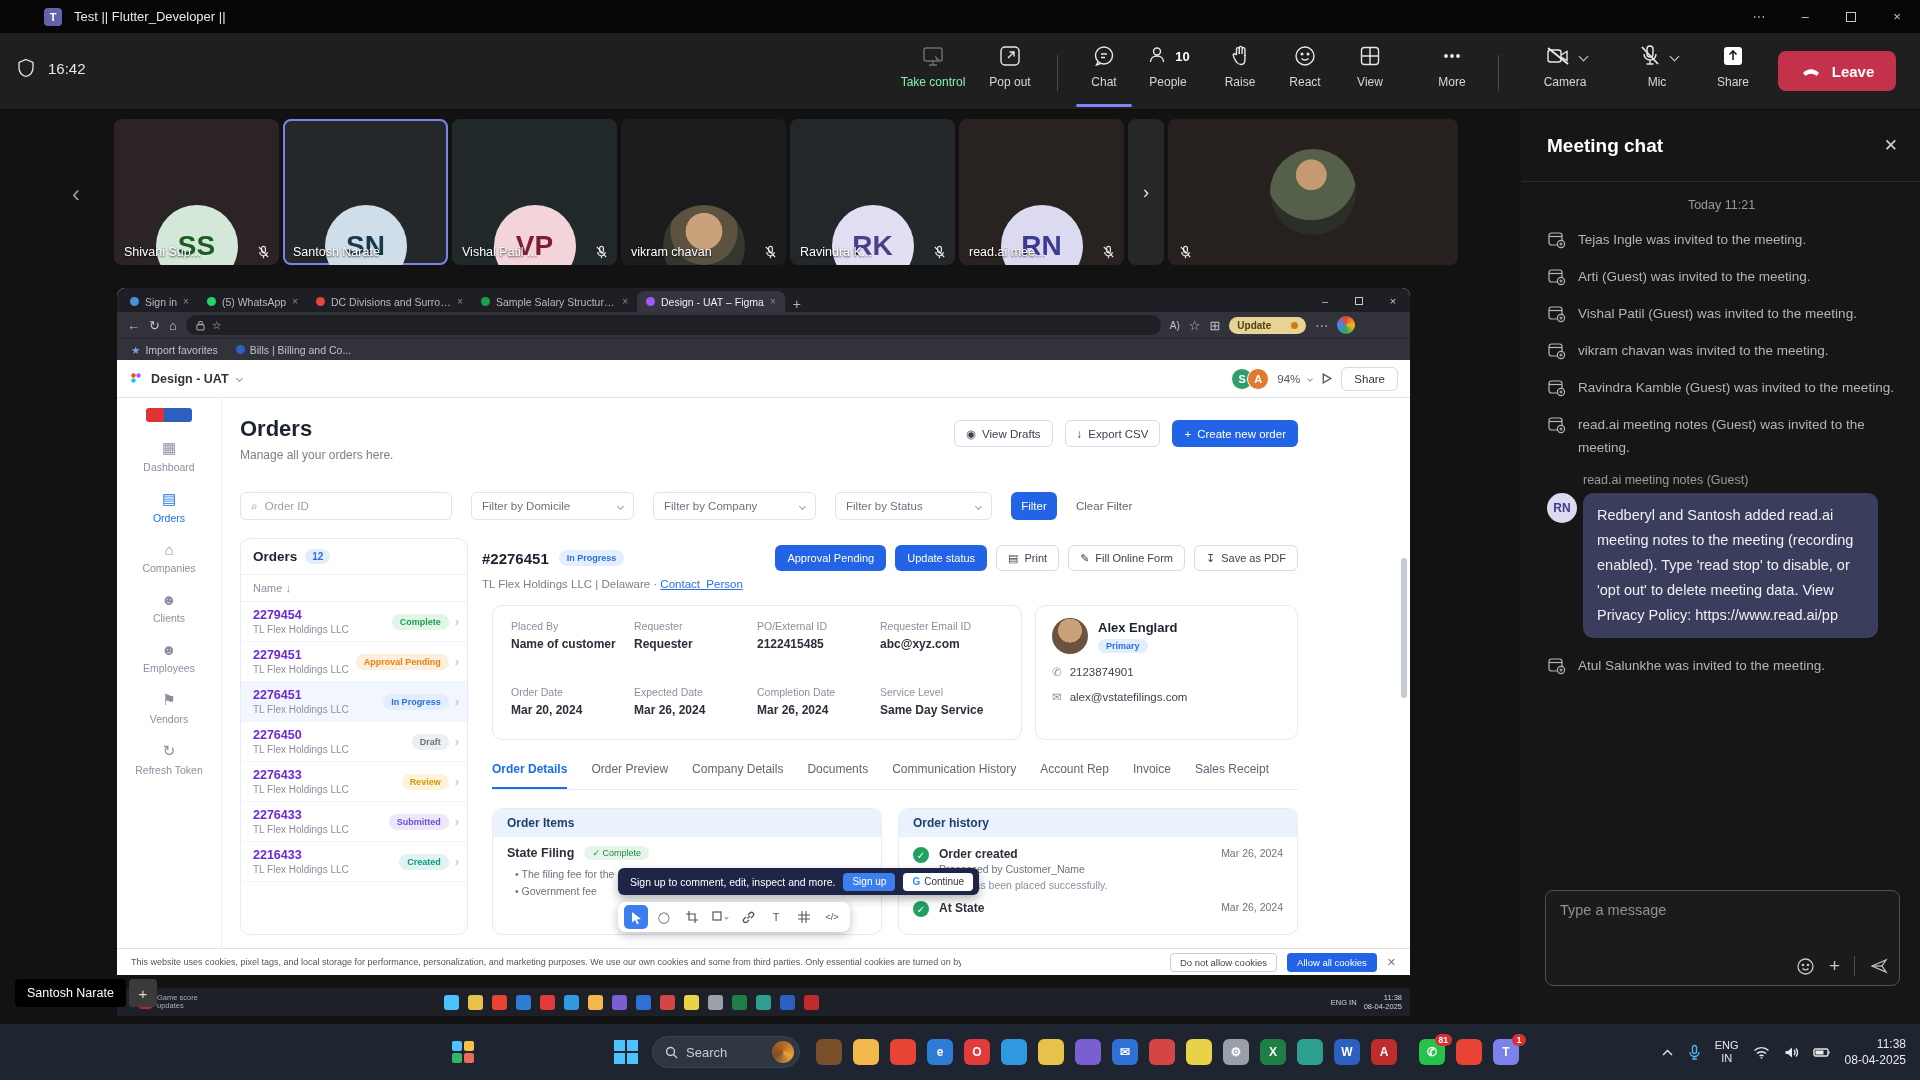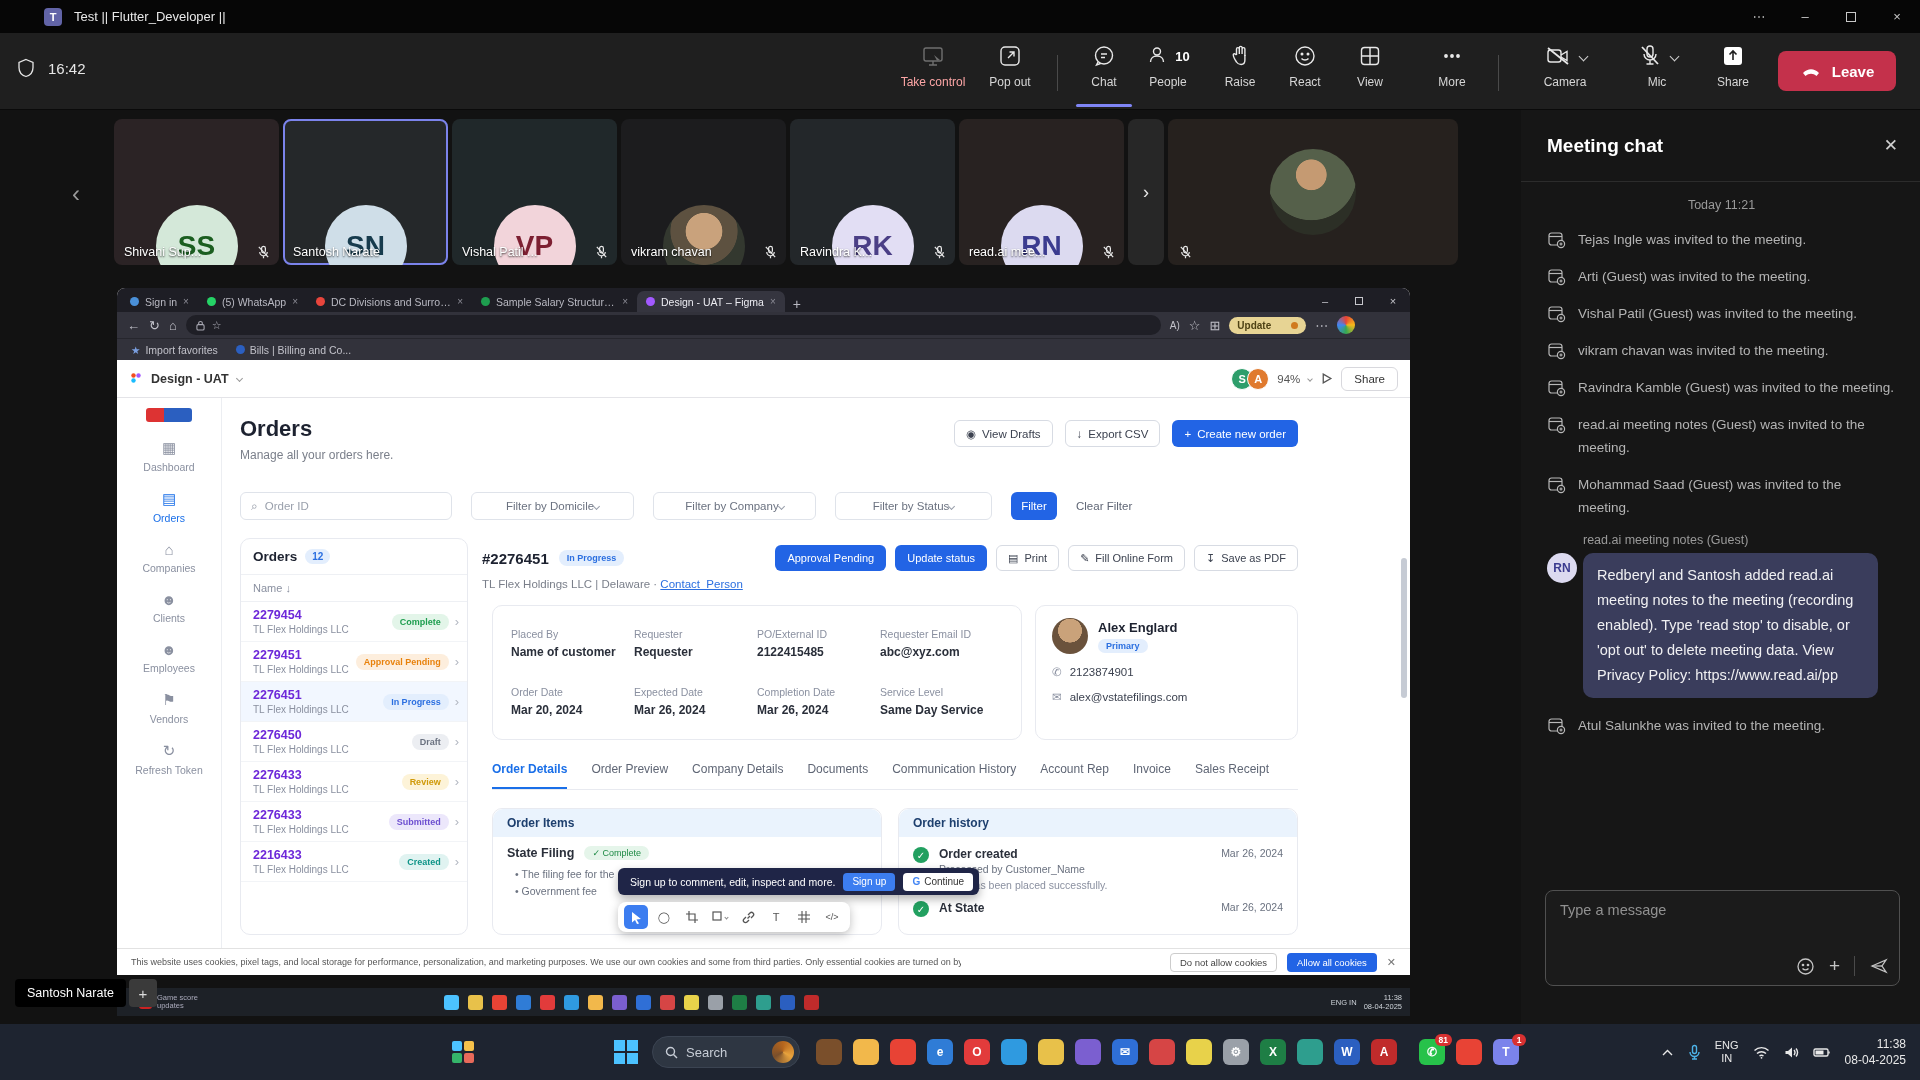--- a/index.html
+++ b/index.html
@@ -10,21 +10,21 @@
 .titlebar{left:0;top:0;width:1920px;height:33px;background:#060606;display:flex;align-items:center}
 .tlogo{width:18px;height:18px;margin:0 12px 0 44px;background:#6264a7;border-radius:4px;color:#fff;font-size:11px;font-weight:bold;display:flex;align-items:center;justify-content:center}
 .ttitle{font-size:13px;color:#e8e8e8}
 .wbtns{position:absolute;right:0;top:0;height:33px;display:flex}
 .wbtn{width:46px;height:33px;display:flex;align-items:center;justify-content:center;color:#c8c8c8;font-size:13px}
 
 .meetbar{left:0;top:33px;width:1920px;height:77px;background:#1f1f1f;border-bottom:1px solid #0a0a0a}
 .timer{left:16px;top:25px;display:flex;align-items:center;gap:12px;color:#e6e6e6;font-size:15px}
 .mitem{top:10px;width:86px;margin-left:-43px;height:60px;display:flex;flex-direction:column;align-items:center;justify-content:flex-start;gap:6px;color:#e8e8e8}
 .mitem .lbl{font-size:12px;color:#d6d6d6;white-space:nowrap}
-.mitem.dis,.mitem.dis .lbl{color:#fca5a5}
+.mitem.dis,.mitem.dis .lbl{color:#86efac}
 .mitem svg{stroke:#e8e8e8;fill:none;stroke-width:1.4}
 .mitem.dis svg{stroke:#6f6f6f}
 .mbadge{font-size:13px;font-weight:bold;color:#fff;margin-left:3px}
 .mdivider{top:22px;width:1px;height:36px;background:#4a4a4a}
 .chat-underline{height:3px;border-radius:3px;width:56px;background:#7f85f5;top:71px;margin-left:-28px}
 .chev{width:7px;height:7px;border-right:1.6px solid #cfcfcf;border-bottom:1.6px solid #cfcfcf;transform:rotate(45deg);display:inline-block}
 .devgrp{display:flex;align-items:center;gap:8px}
 .leave{top:18px;height:40px;width:118px;border-radius:8px;display:flex;align-items:center;justify-content:center;gap:10px;font-size:15px;font-weight:bold;color:#fff}
 
 .tilerow{left:114px;top:119px;height:146px;display:flex;gap:4px}
@@ -70,40 +70,40 @@
 .sitem{display:flex;flex-direction:column;align-items:center;gap:4px;color:#8a90a0;font-size:10.5px}
 .sitem .g{font-size:15px}
 .sitem.active{color:#1a6fe8}
 .h1{position:absolute;left:123px;top:18px;font-size:22px;font-weight:bold;color:#1d2230}
 .sub{position:absolute;left:123px;top:50px;font-size:12px;color:#7a7f8a}
 .hbtns{position:absolute;right:112px;top:22px;display:flex;gap:12px}
 .obtn{height:27px;border:1px solid #d7dbe3;border-radius:6px;background:#fff;display:flex;align-items:center;gap:6px;padding:0 11px;font-size:11.5px;color:#3c4250}
 .bluebtn{height:27px;border-radius:6px;background:#2264e5;color:#fff;display:flex;align-items:center;gap:6px;padding:0 12px;font-size:11.5px;border:none}
 .filters{position:absolute;left:123px;top:94px;display:flex;gap:19px;align-items:center}
 .finput{width:212px;height:28px;border:1px solid #dfe3ea;border-radius:6px;display:flex;align-items:center;padding:0 10px;gap:7px;color:#9aa0ac;font-size:11.5px}
-.fsel{width:163px;height:28px;border:1px solid #dfe3ea;border-radius:6px;display:flex;align-items:center;justify-content:center;padding:0 10px;color:#6b7280;font-size:11.5px}
+.fsel{width:163px;height:28px;border:1px solid #dfe3ea;border-radius:6px;display:flex;align-items:center;justify-content:space-between;padding:0 10px;color:#6b7280;font-size:11.5px}
 .fgo{width:46px;height:28px;border-radius:6px;background:#2264e5;color:#fff;font-size:11.5px;display:flex;align-items:center;justify-content:center;border:none}
 .fclear{font-size:11.5px;color:#5f6675}
 .card{border:1px solid #e8eaf0;border-radius:10px;background:#fff}
 .listcard{position:absolute;left:123px;top:140px;width:228px;height:397px;overflow:hidden}
 .lhead{display:flex;align-items:center;gap:8px;padding:10px 12px;border-bottom:1px solid #eef0f4;font-size:13.5px;font-weight:bold;color:#1d2230}
 .lcount{background:#e3eefd;color:#2b6fe0;font-size:10px;font-weight:bold;border-radius:9px;padding:2px 7px}
 .lcol{padding:7px 12px;font-size:11px;color:#8a90a0;border-bottom:1px solid #eef0f4}
 .lrow{display:flex;align-items:center;padding:6px 8px 6px 12px;border-bottom:1px solid #f2f4f7;gap:6px}
 .lrow.sel{background:#f2f7ff}
 .lid{font-size:12.5px;font-weight:bold;color:#6d28d9}
 .lco{font-size:10px;color:#8a90a0;margin-top:2px}
 .pill{font-size:9px;font-weight:bold;border-radius:9px;padding:3px 8px;white-space:nowrap;margin-left:auto}
 .lchev{color:#b3b8c2;font-size:13px}
 .dethead{position:absolute;left:365px;top:147px;width:816px;display:flex;align-items:center;gap:10px}
 .dnum{font-size:15px;font-weight:bold;color:#1d2230}
 .dbtns{margin-left:auto;display:flex;gap:9px}
 .dsub{position:absolute;left:365px;top:180px;font-size:11.5px;color:#7a7f8a}
 .dsub a{color:#2b6fe0;text-decoration:underline}
-.infocard{position:absolute;left:375px;top:207px;width:530px;height:135px;padding:22px 18px;display:grid;grid-template-columns:repeat(4,1fr);row-gap:26px}
+.infocard{position:absolute;left:375px;top:207px;width:530px;height:135px;padding:14px 18px;display:grid;grid-template-columns:repeat(4,1fr);row-gap:26px}
 .fl{font-size:10.5px;color:#8a90a0;margin-bottom:5px}
 .fv{font-size:12px;font-weight:bold;color:#2a2f3a}
 .contactcard{position:absolute;left:918px;top:207px;width:263px;height:135px;padding:12px 16px}
 .cchead{display:flex;align-items:center;gap:10px}
 .cav{width:36px;height:36px;border-radius:50%;background:radial-gradient(circle at 50% 35%,#caa27a 0 40%,#6a523c 41% 100%)}
 .cname{font-size:13px;font-weight:bold;color:#1d2230}
 .cprim{display:inline-block;background:#e3eefd;color:#2b6fe0;font-size:9px;font-weight:bold;border-radius:8px;padding:2px 8px;margin-top:4px}
 .ccline{display:flex;align-items:center;gap:8px;font-size:11.5px;color:#3c4250;margin-top:11px}
 .tabs{position:absolute;left:375px;top:364px;width:806px;display:flex;gap:24px;border-bottom:1px solid #e8eaf0;height:28px}
 .tab{font-size:12px;color:#5f6675;padding-bottom:9px;white-space:nowrap}
@@ -969,29 +969,20 @@
         <div class="sysmsg">
           <svg width="19" height="19" viewBox="0 0 19 19">
             <rect x="2" y="3" width="13" height="12" rx="2.5"></rect>
             <path d="M2 6.5 H15"></path>
             <circle cx="14" cy="14" r="3.6" style="fill:#161616;stroke:#b8b8b8"></circle>
             <path d="M14 12.4 V15.6 M12.4 14 H15.6"></path>
           </svg>
           <span class="systext">read.ai meeting notes (Guest) was invited to the meeting.</span>
         </div>
 
-        <div class="sysmsg">
-          <svg width="19" height="19" viewBox="0 0 19 19">
-            <rect x="2" y="3" width="13" height="12" rx="2.5"></rect>
-            <path d="M2 6.5 H15"></path>
-            <circle cx="14" cy="14" r="3.6" style="fill:#161616;stroke:#b8b8b8"></circle>
-            <path d="M14 12.4 V15.6 M12.4 14 H15.6"></path>
-          </svg>
-          <span class="systext">Mohammad Saad (Guest) was invited to the meeting.</span>
-        </div>
       </div>
     <div class="sender">read.ai meeting notes (Guest)</div>
     <div class="bubblerow">
       <div class="bav">RN</div>
       <div class="bubble">Redberyl and Santosh added read.ai meeting notes to the meeting (recording enabled). Type 'read stop' to disable, or 'opt out' to delete meeting data. View Privacy Policy: https://www.read.ai/pp</div>
     </div>
     <div class="sysmsg">
       <svg width="19" height="19" viewBox="0 0 19 19" style="stroke:#b8b8b8;fill:none;stroke-width:1.2;margin-top:2px">
           <rect x="2" y="3" width="13" height="12" rx="2.5"></rect>
           <path d="M2 6.5 H15"></path>

